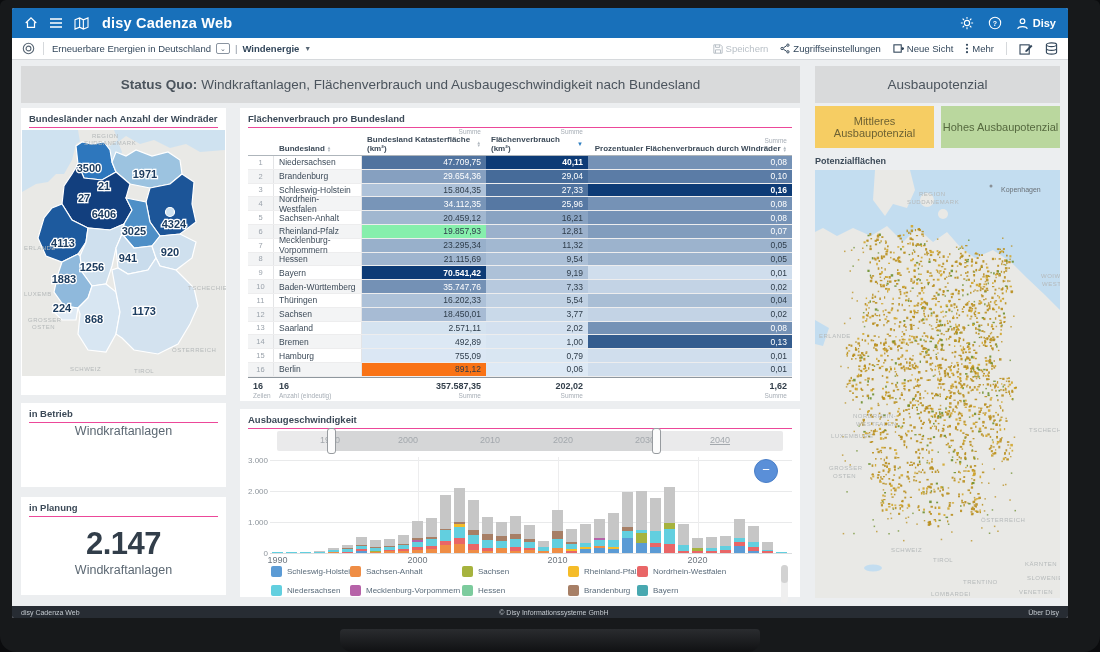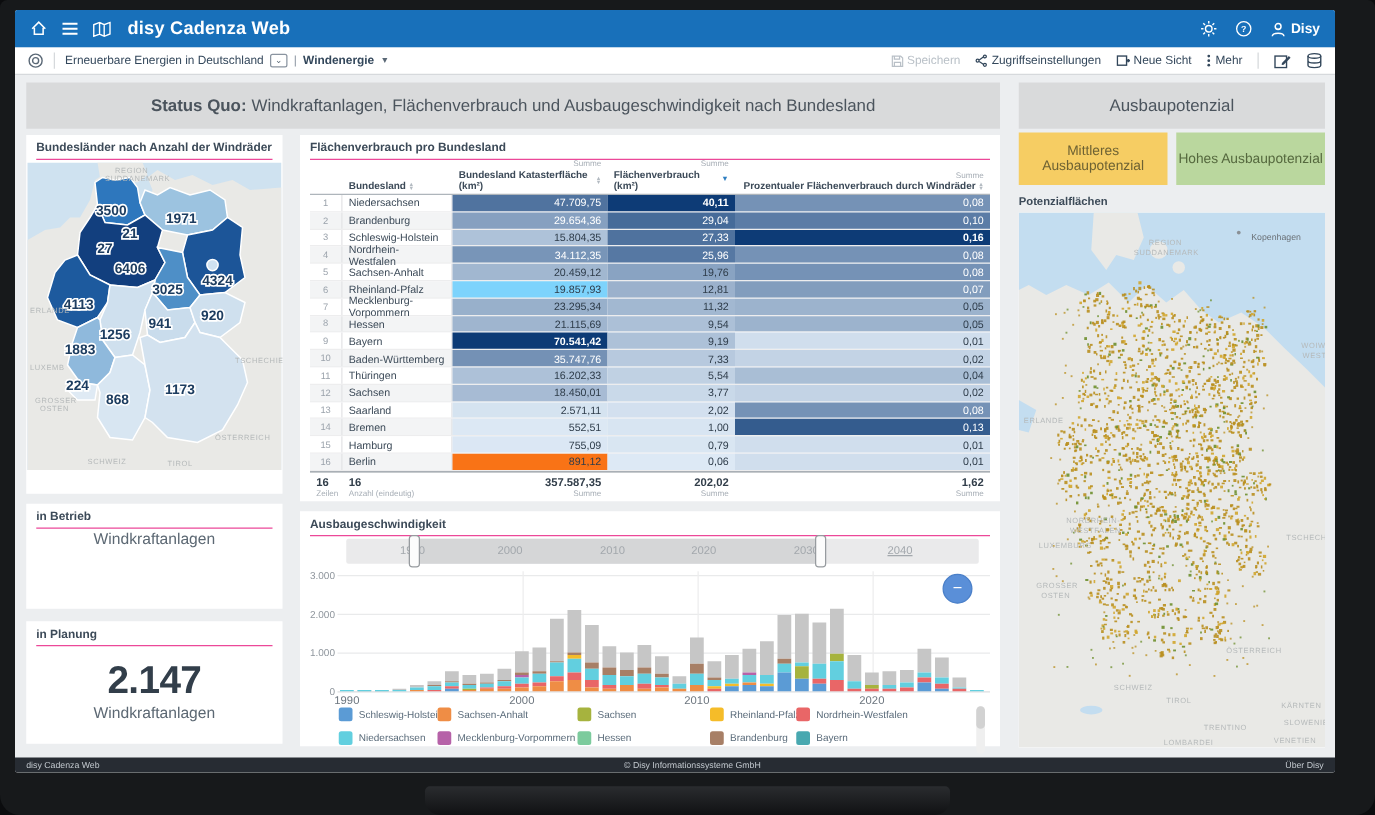--- a/index.html
+++ b/index.html
@@ -326,27 +326,27 @@
               <div class="cell c0">4</div>
               <div class="cell c1">Nordrhein-Westfalen</div>
               <div class="cell c2 r" style="background: rgb(120, 149, 184); color: rgb(255, 255, 255);">34.112,35</div>
               <div class="cell c3 r" style="background: rgb(86, 120, 163); color: rgb(255, 255, 255);">25,96</div>
               <div class="cell c4 r" style="background: rgb(117, 146, 182); color: rgb(255, 255, 255);">0,08</div>
             </div>
             <div class="trow">
               <div class="cell c0">5</div>
               <div class="cell c1">Sachsen-Anhalt</div>
               <div class="cell c2 r" style="background: rgb(161, 183, 208); color: rgb(46, 60, 74);">20.459,12</div>
-              <div class="cell c3 r" style="background: rgb(137, 163, 194); color: rgb(46, 60, 74);">19,76</div>
+              <div class="cell c3 r" style="background: rgb(137, 163, 194); color: rgb(46, 60, 74);">16,21</div>
               <div class="cell c4 r" style="background: rgb(117, 146, 182); color: rgb(255, 255, 255);">0,08</div>
             </div>
             <div class="trow alt">
               <div class="cell c0">6</div>
               <div class="cell c1">Rheinland-Pfalz</div>
-              <div class="cell c2 r" style="background: #7dd3fc; color: rgb(46, 60, 74);">19.857,93</div>
+              <div class="cell c2 r" style="background: #86efac; color: rgb(46, 60, 74);">19.857,93</div>
               <div class="cell c3 r" style="background: rgb(155, 177, 204); color: rgb(46, 60, 74);">12,81</div>
               <div class="cell c4 r" style="background: rgb(130, 157, 189); color: rgb(255, 255, 255); text-align: right;">0,07</div>
             </div>
             <div class="trow">
               <div class="cell c0">7</div>
               <div class="cell c1">Mecklenburg-Vorpommern</div>
               <div class="cell c2 r" style="background: rgb(152, 176, 203); color: rgb(46, 60, 74);">23.295,34</div>
               <div class="cell c3 r" style="background: rgb(162, 184, 209); color: rgb(46, 60, 74);">11,32</div>
               <div class="cell c4 r" style="background: rgb(156, 179, 205); color: rgb(46, 60, 74);">0,05</div>
             </div>
@@ -388,21 +388,21 @@
             <div class="trow">
               <div class="cell c0">13</div>
               <div class="cell c1">Saarland</div>
               <div class="cell c2 r" style="background: rgb(213, 227, 240); color: rgb(46, 60, 74);">2.571,11</div>
               <div class="cell c3 r" style="background: rgb(211, 224, 239); color: rgb(46, 60, 74);">2,02</div>
               <div class="cell c4 r" style="background: rgb(117, 146, 182); color: rgb(255, 255, 255);">0,08</div>
             </div>
             <div class="trow alt">
               <div class="cell c0">14</div>
               <div class="cell c1">Bremen</div>
-              <div class="cell c2 r" style="background: rgb(220, 232, 244); color: rgb(46, 60, 74);">552,51</div>
+              <div class="cell c2 r" style="background: rgb(220, 232, 244); color: rgb(46, 60, 74);">492,89</div>
               <div class="cell c3 r" style="background: rgb(216, 229, 242); color: rgb(46, 60, 74);">1,00</div>
               <div class="cell c4 r" style="background: rgb(52, 92, 142); color: rgb(255, 255, 255);">0,13</div>
             </div>
             <div class="trow">
               <div class="cell c0">15</div>
               <div class="cell c1">Hamburg</div>
               <div class="cell c2 r" style="background: rgb(219, 231, 244); color: rgb(46, 60, 74);">755,09</div>
               <div class="cell c3 r" style="background: rgb(217, 230, 242); color: rgb(46, 60, 74);">0,79</div>
               <div class="cell c4 r" style="background: rgb(208, 222, 237); color: rgb(46, 60, 74);">0,01</div>
             </div>

